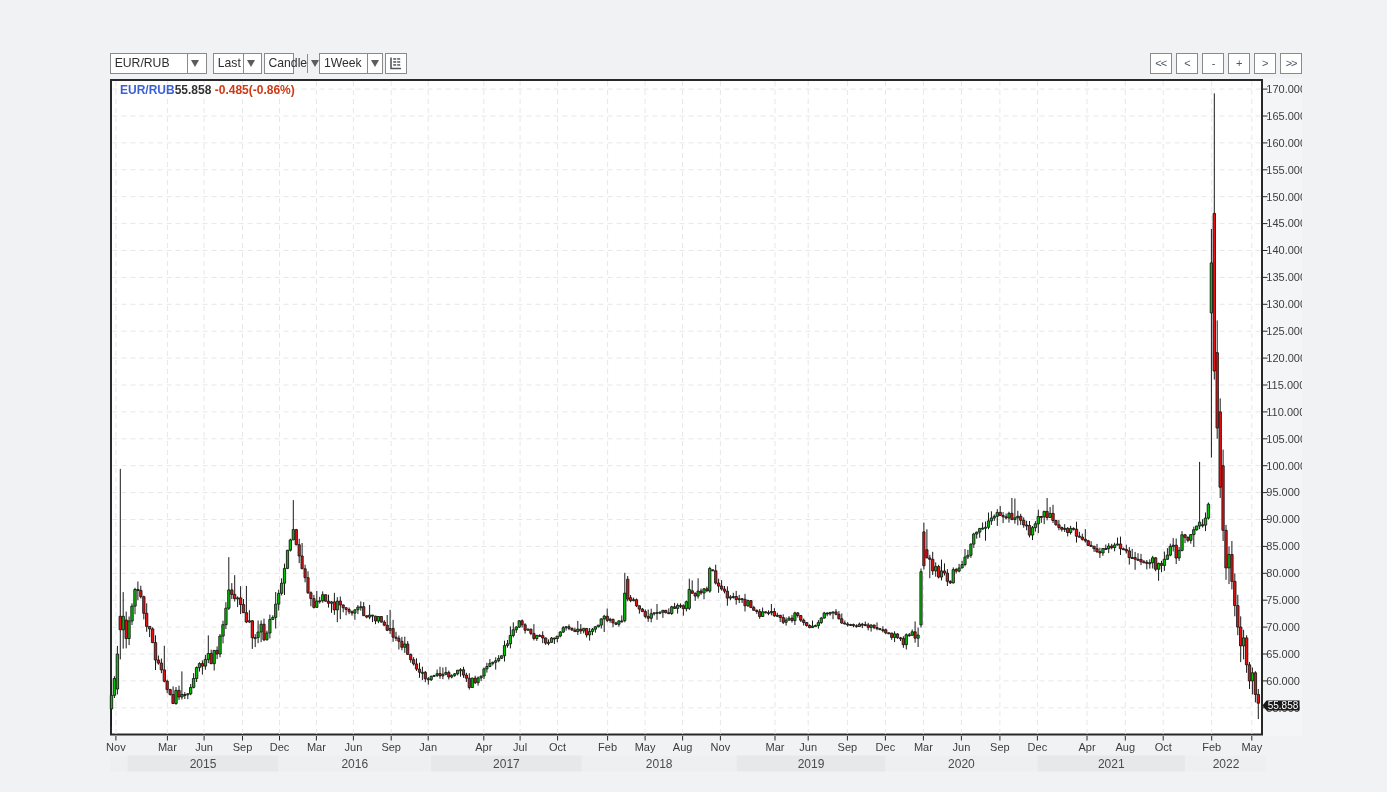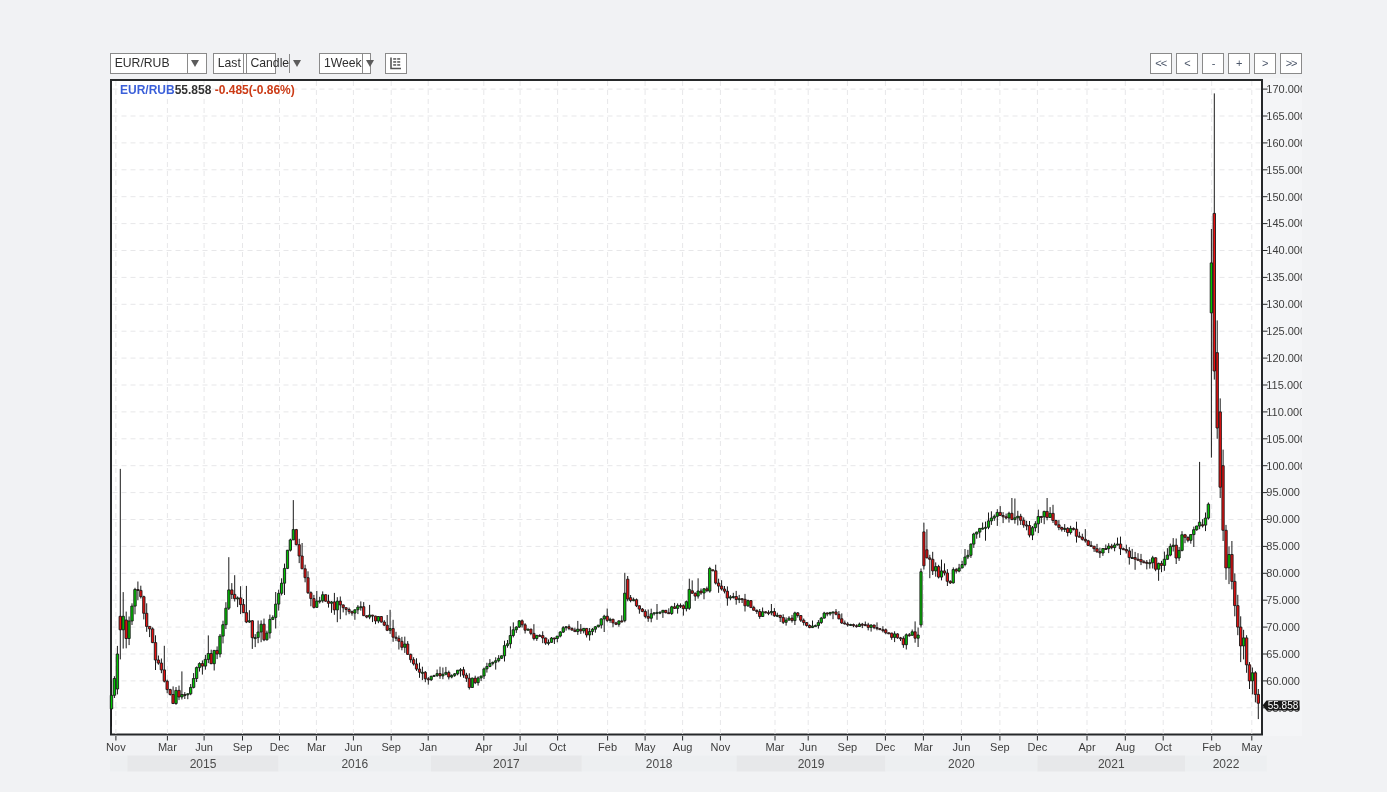--- a/index.html
+++ b/index.html
@@ -106,27 +106,27 @@
       <div class="selarr" style="width:18.5px">
         <span class="tri"></span>
       </div>
     </div>
     <div class="sel" style="left:213.3px;width:49px">
       <div class="seltext">Last</div>
       <div class="selarr" style="width:18.6px">
         <span class="tri"></span>
       </div>
     </div>
-    <div class="sel" style="left:246px;width:30px">
+    <div class="sel" style="left:264px;width:30px">
       <div class="seltext">Candle</div>
       <div class="selarr" style="width:15.8px">
         <span class="tri"></span>
       </div>
     </div>
-    <div class="sel" style="left:319.4px;width:52px">
+    <div class="sel" style="left:319.4px;width:64px">
       <div class="seltext">1Week</div>
       <div class="selarr" style="width:15.9px">
         <span class="tri"></span>
       </div>
     </div>
 <div class="iconbtn">
       <svg width="15" height="15" viewBox="0 0 15 15">
         <path d="M3 1.5V12.5H13" stroke="#555" stroke-width="1.6" fill="none"></path>
         <g fill="#555">
           <rect x="5.2" y="2.2" width="3" height="1.5"></rect>

